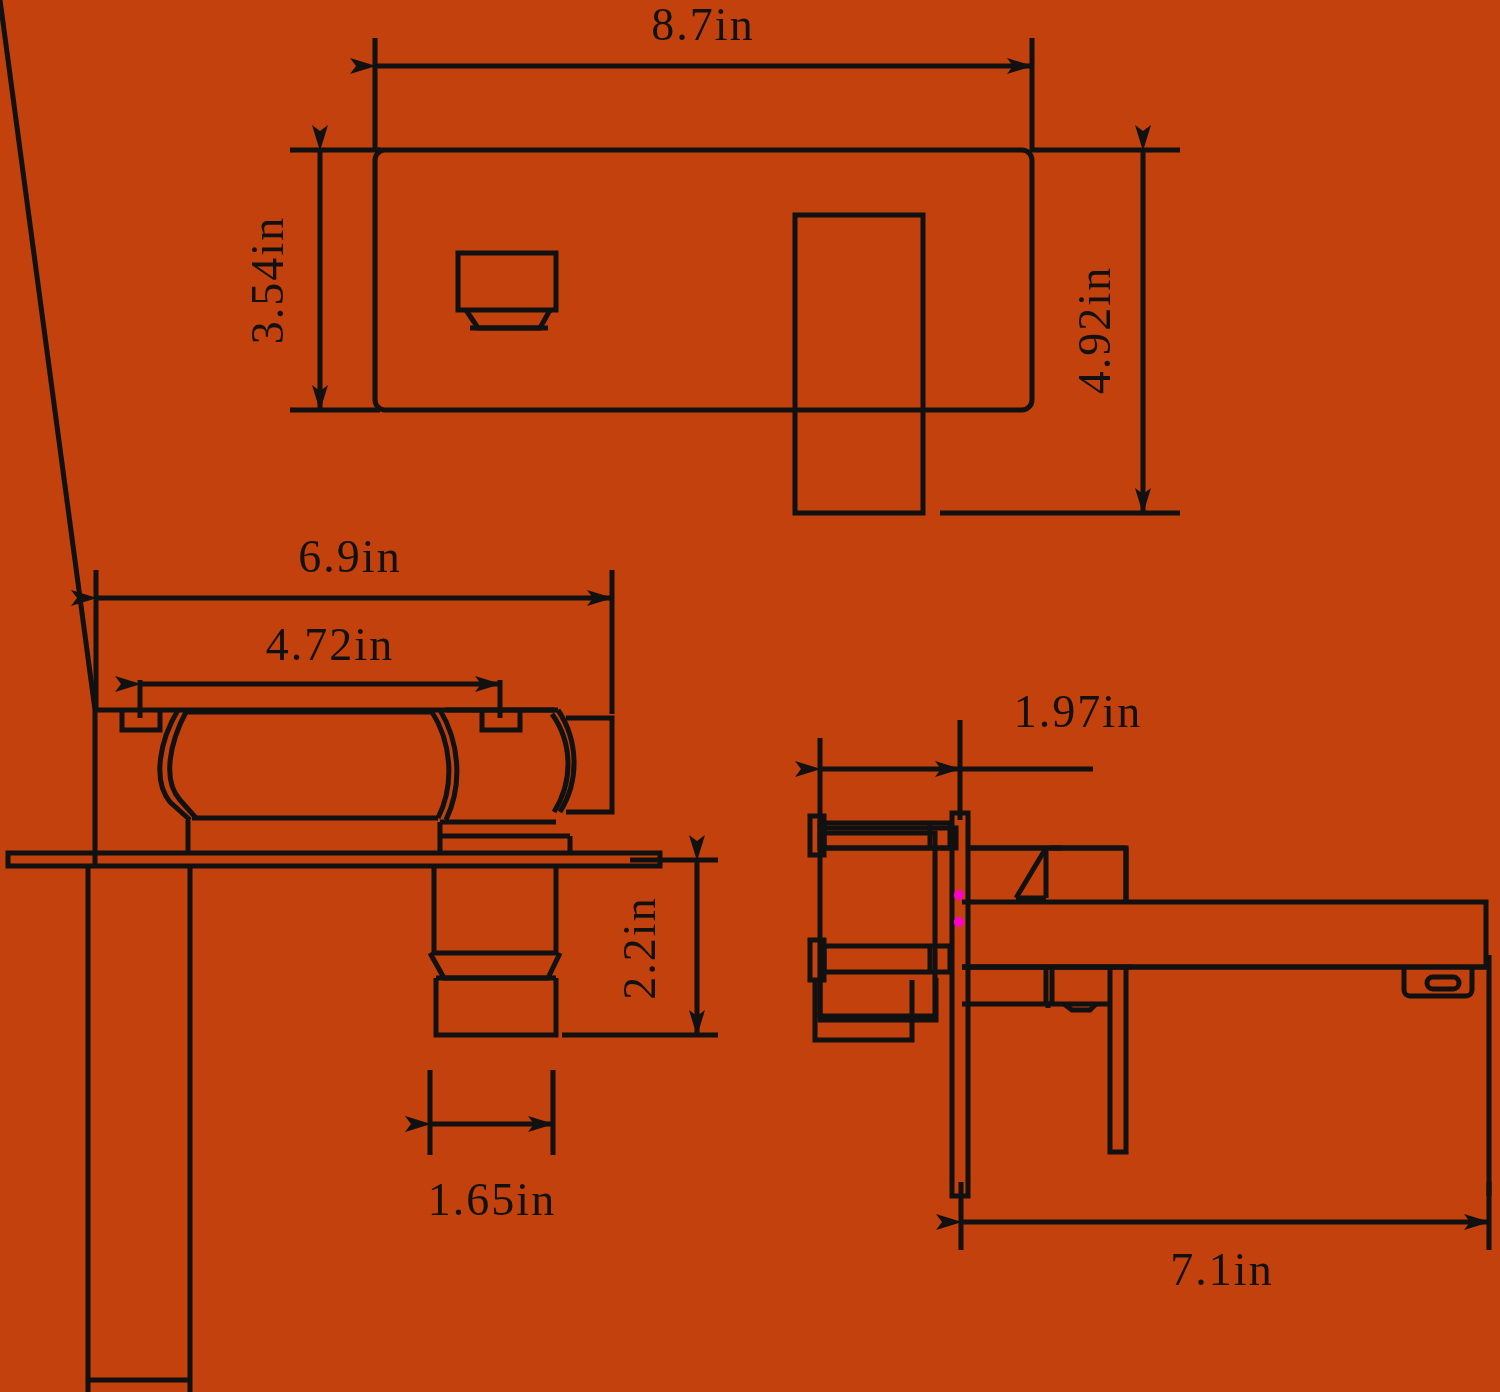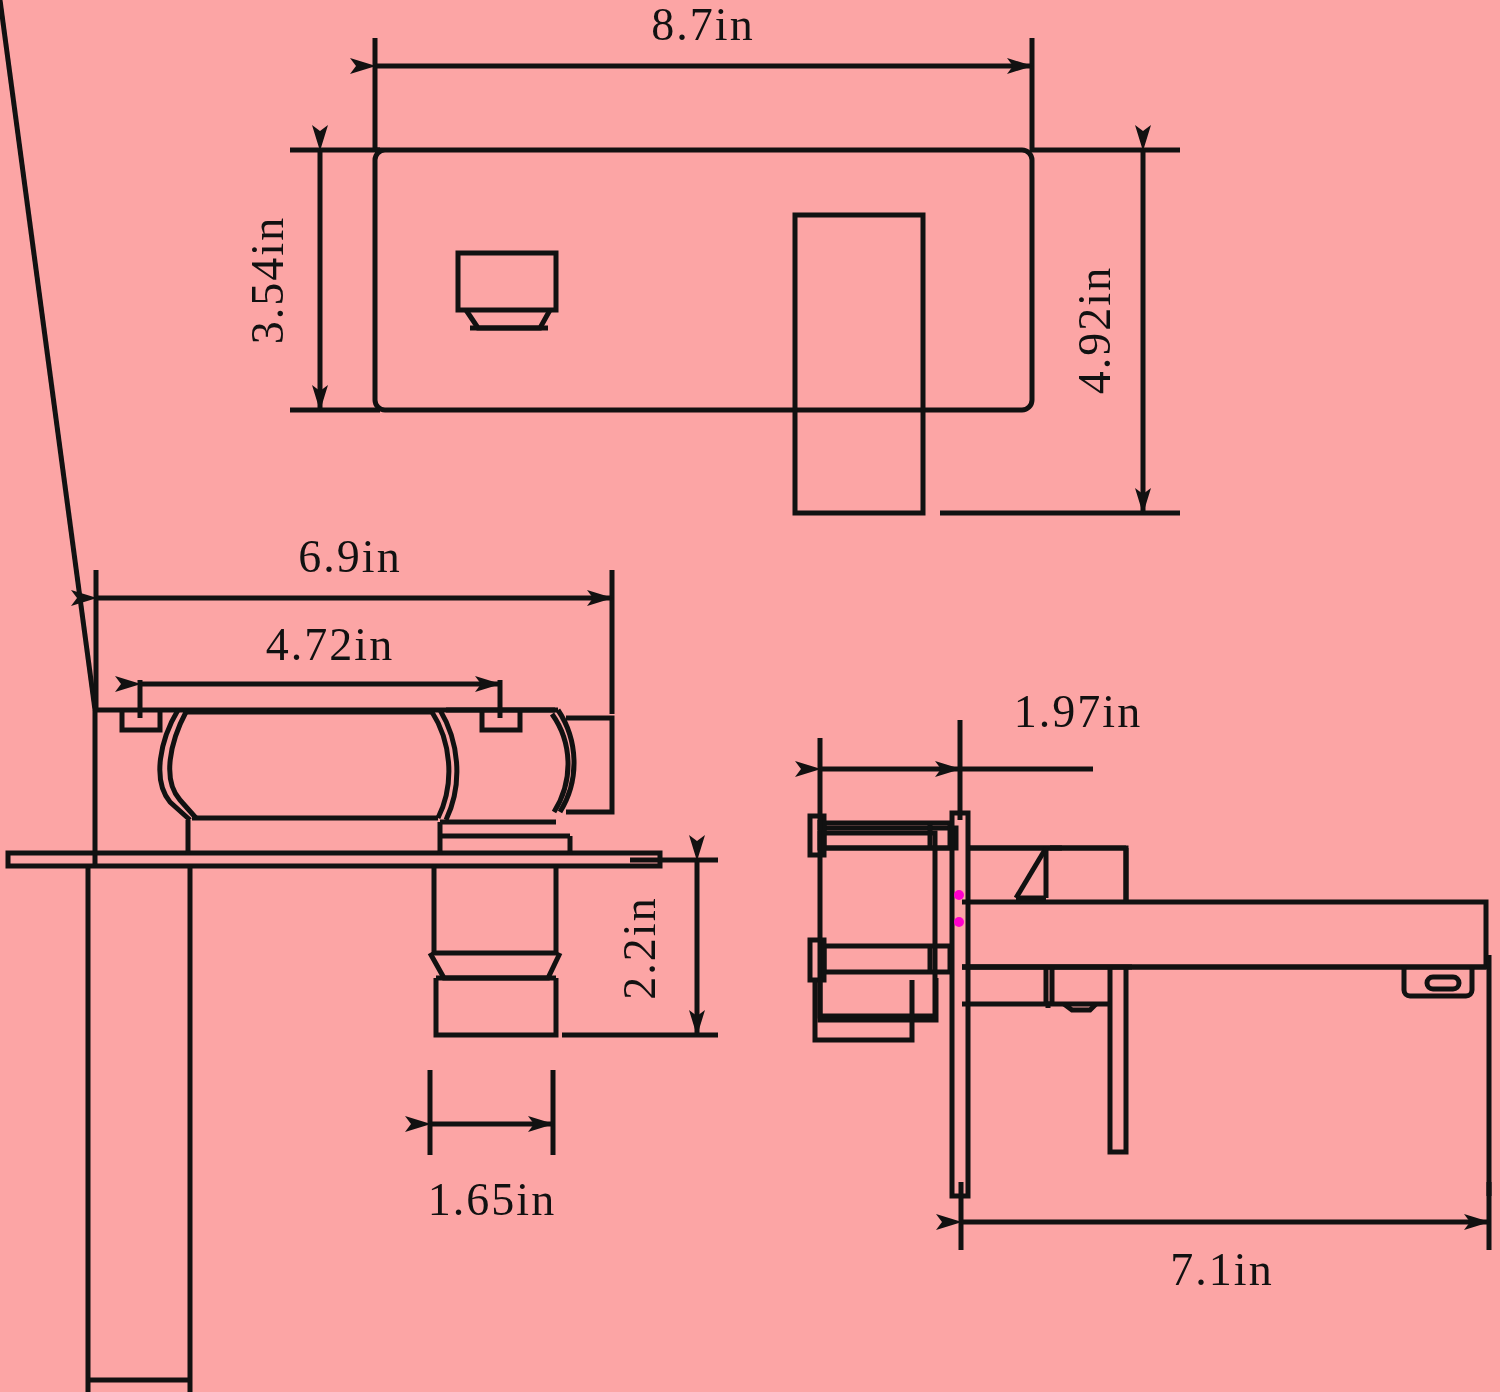--- a/index.html
+++ b/index.html
@@ -7,21 +7,21 @@
     padding: 0;
     background: #ffffff;
   }
   body {
     font-family: "Liberation Serif", serif;
   }
   #sheet {
     position: relative;
     width: 1500px;
     height: 1392px;
-    background: #fca5a5;
+    background: #c2410c;
     overflow: hidden;
   }
   #sheet svg {
     display: block;
     width: 1500px;
     height: 1392px;
   }
   .dimtext {
     font-family: "Liberation Serif", serif;
     font-size: 46px;

